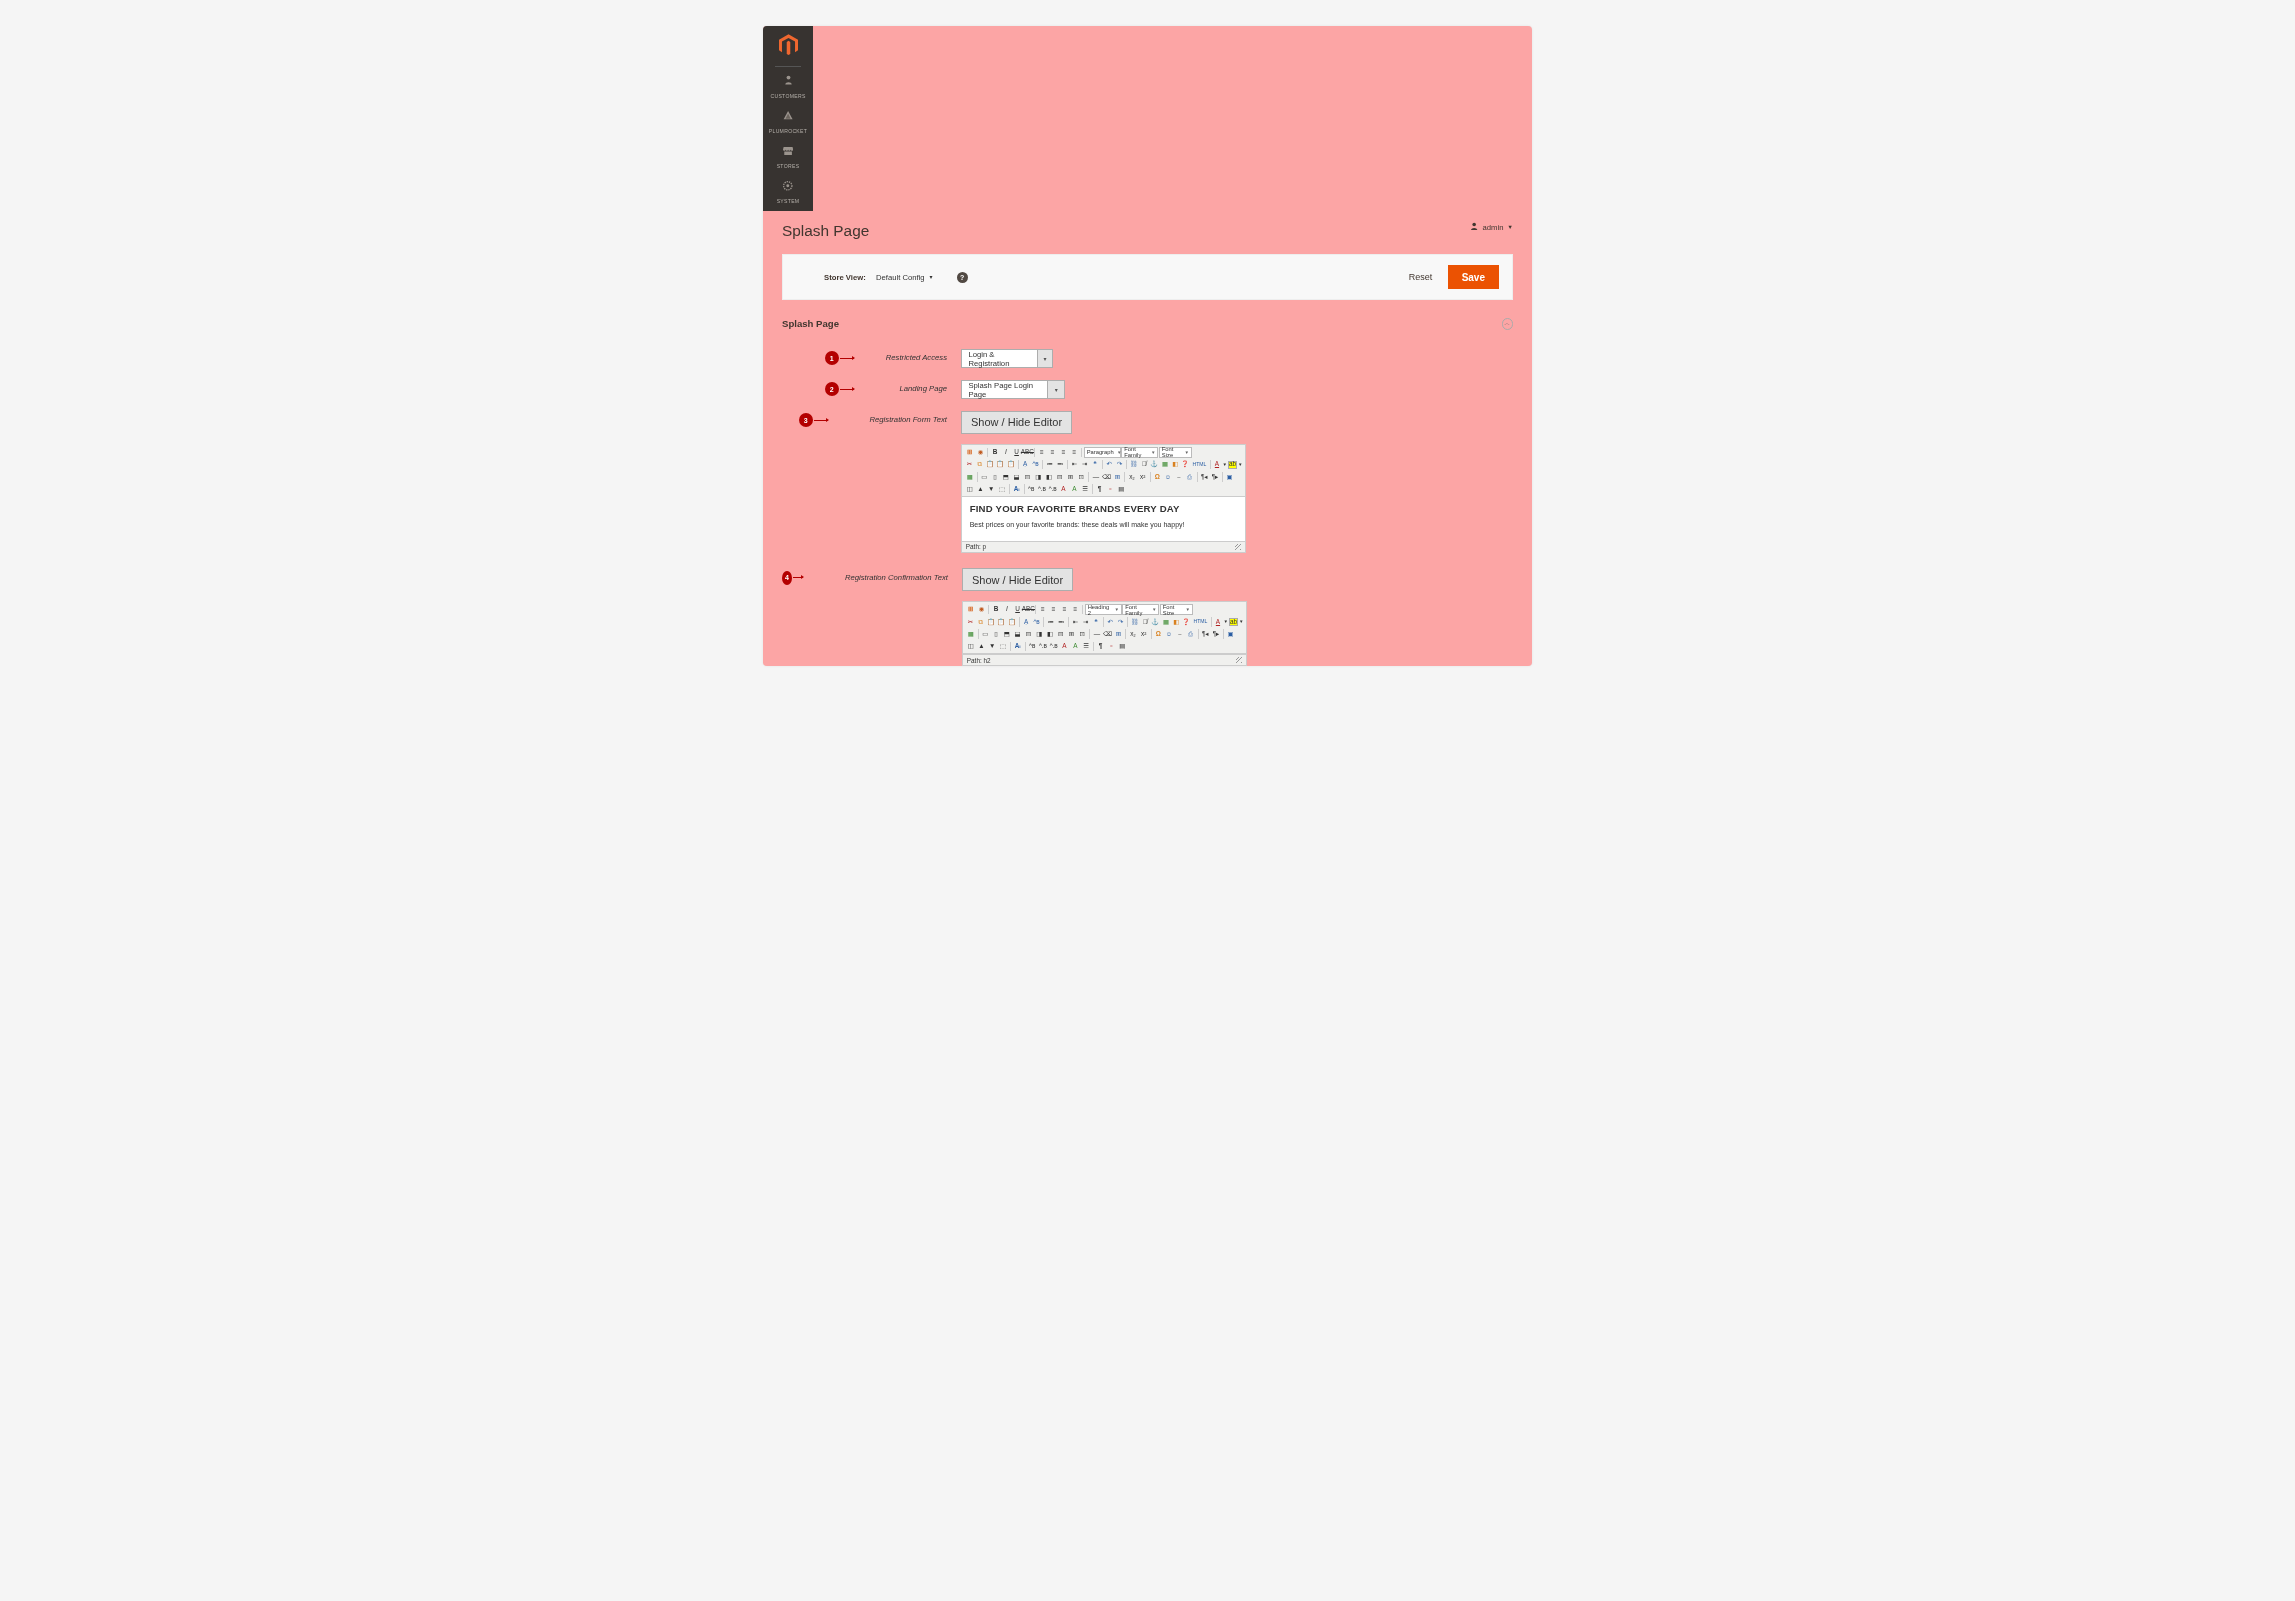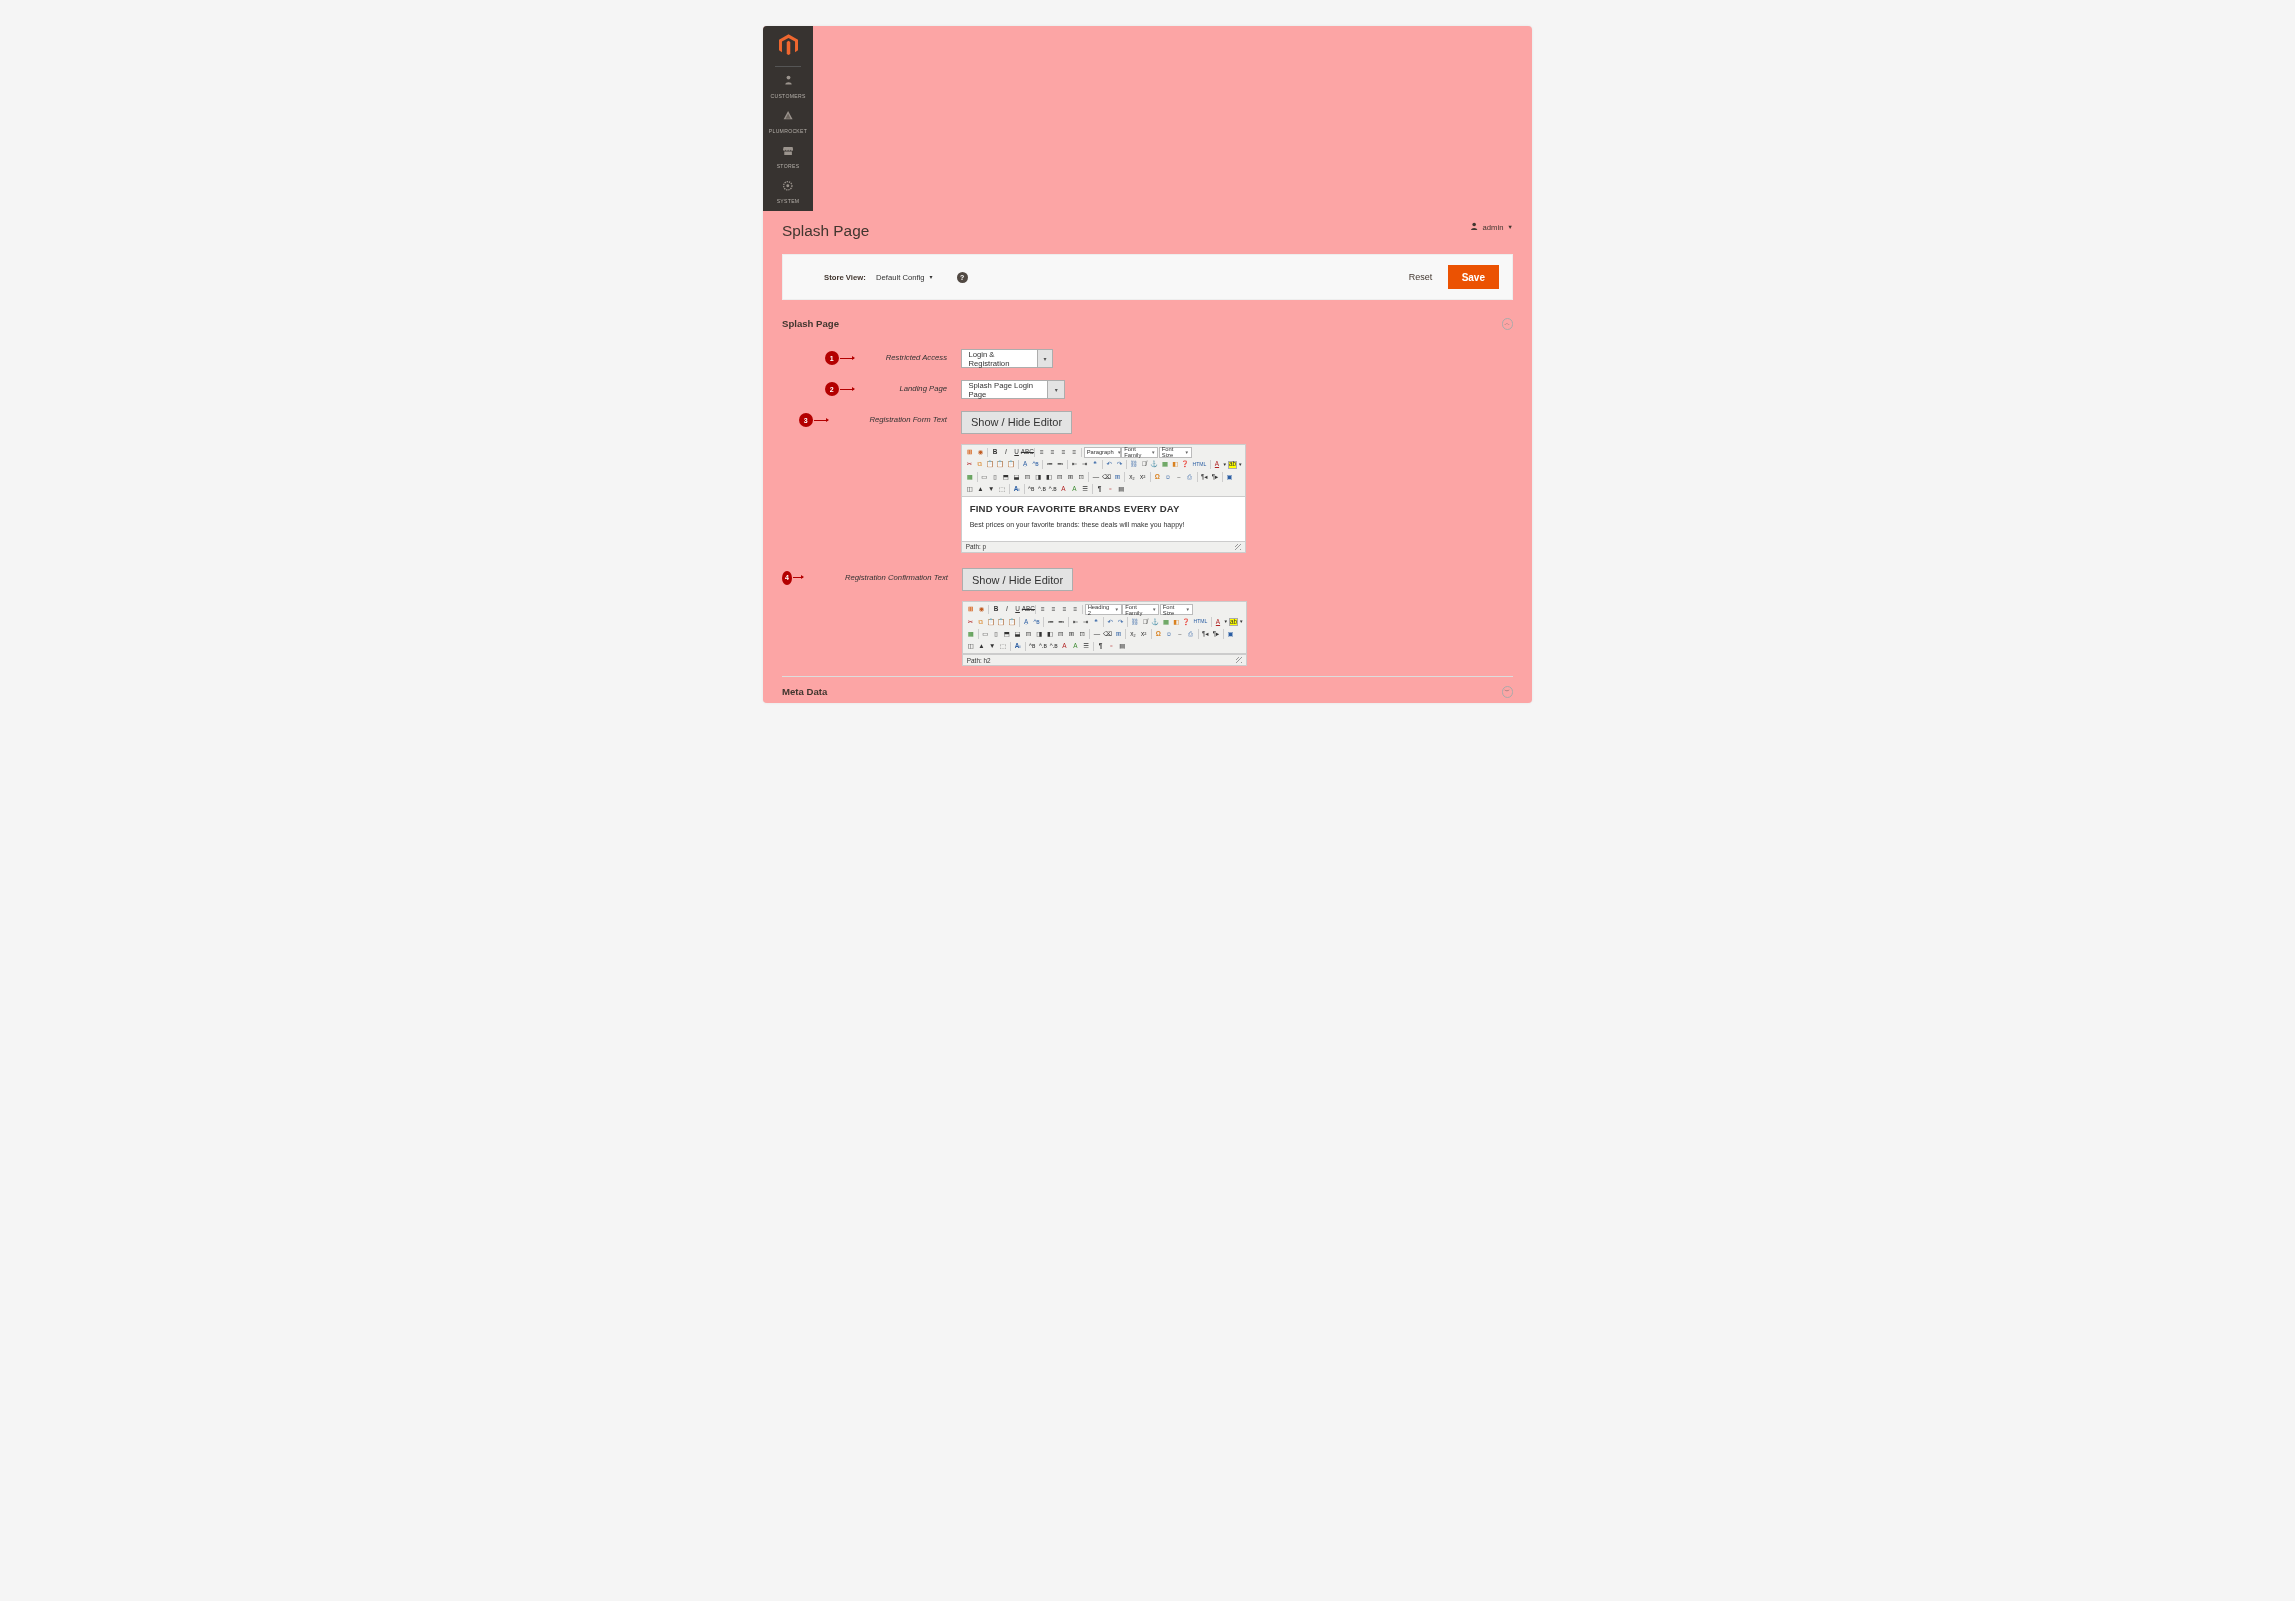--- a/index.html
+++ b/index.html
@@ -611,20 +611,16 @@
             </div>
           </div>
           <div class="editor-path">
             <span><span>Path:</span> <span>h2</span></span>
             <span class="resize-handle"></span>
           </div>
         </div>
       </div>
     </div>
 
-    <div class="section-head border-top">
-      <span class="section-title">Meta Data</span>
-      <span class="collapse-btn">﹀</span>
-    </div>
 
   </div>
 </div>
 
 
 </body></html>

